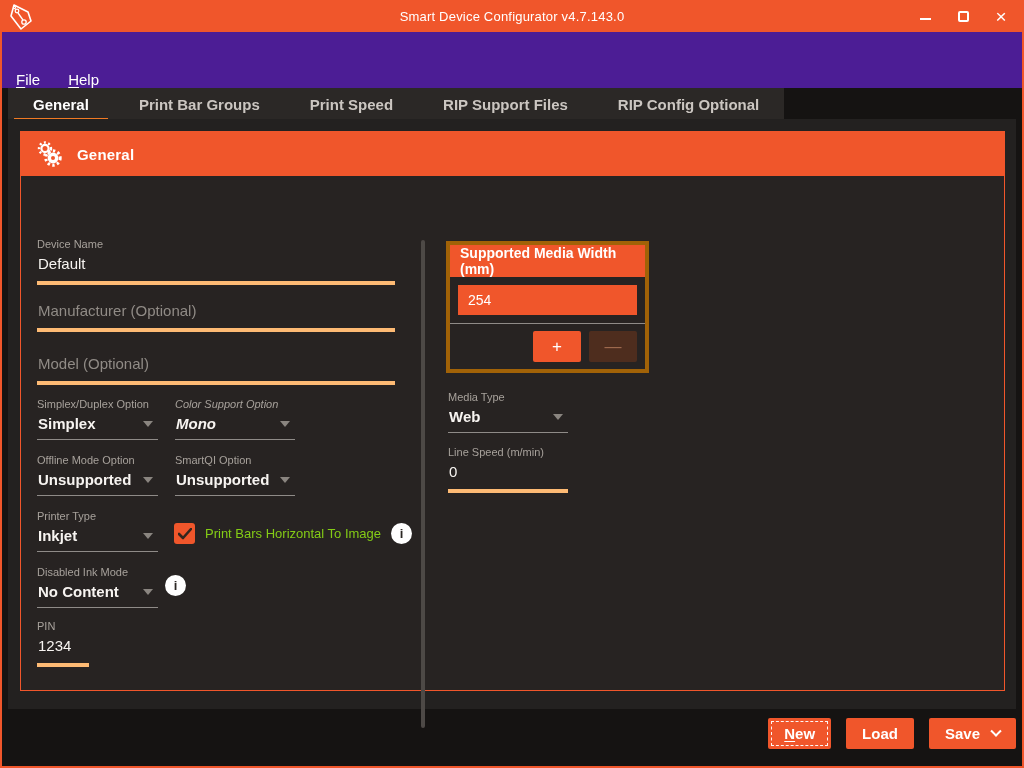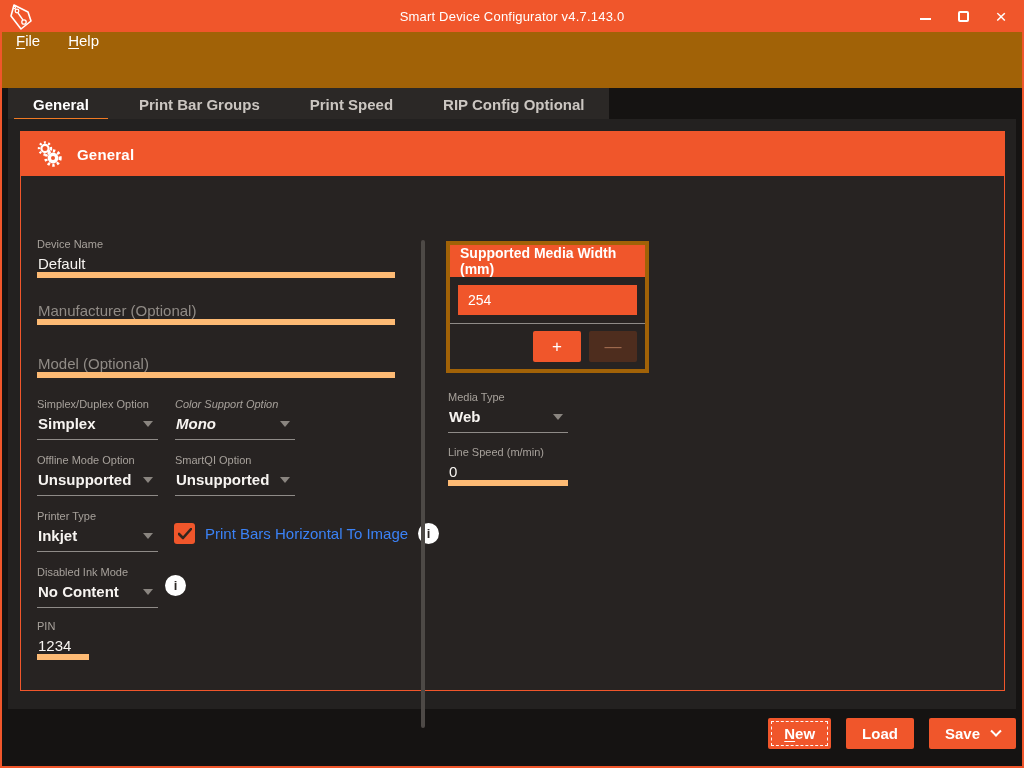--- a/index.html
+++ b/index.html
@@ -10,52 +10,52 @@
   .titlebar { position:absolute; top:0; left:-2px; width:1024px; height:32px; background:#F0562B; display:flex; align-items:center; }
   .logo { position:absolute; left:5px; top:2px; }
   .title { width:100%; text-align:center; color:#fff; font-size:13px; letter-spacing:.2px; }
   .win-controls { position:absolute; right:8px; top:0; height:32px; display:flex; align-items:center; gap:8px; }
   .wc { width:30px; height:28px; display:flex; align-items:center; justify-content:center; cursor:default; }
   .min-glyph { width:11px; height:2px; background:#fff; margin-top:6px; }
   .max-glyph { width:11px; height:11px; border:2px solid #fff; border-radius:2px; }
   .close-glyph { color:#fff; font-size:19px; line-height:19px; font-weight:400; }
 
   
-  .menubar { position:absolute; top:32px; left:0; width:100%; height:56px; display:flex; align-items:flex-start; padding-left:14px; gap:28px; background:#a16207; }
+  .menubar { position:absolute; top:32px; left:0; width:100%; height:56px; display:flex; align-items:flex-end; padding-left:14px; gap:28px; background:#4c1d95; }
   .menu-item { color:#fff; font-size:15px; cursor:default; }
   .accel { text-decoration:underline; text-underline-offset:2px; }
 
   
   .tabstrip { position:absolute; top:88px; left:6px; height:33px; display:inline-flex; background:#2B2826; }
   .tab { height:33px; line-height:33px; padding:0 25px; font-size:15px; font-weight:700; color:#CBC6C1; position:relative; cursor:default; white-space:nowrap; }
   .tab.active { color:#fff; }
   .tab.active::after { content:""; position:absolute; left:6px; right:6px; bottom:0; height:3px; background:#F07A24; }
 
   
   .content { position:absolute; top:119px; left:6px; width:1008px; height:590px; background:#232120; }
   .card { position:absolute; left:12px; top:12px; width:985px; height:560px; border:1px solid #F0562B; background:#272322; }
   .card-header { height:44px; background:#F0562B; display:flex; align-items:center; padding-left:14px; gap:12px; }
   .card-header .section-title { color:#fff; font-size:15px; font-weight:700; letter-spacing:.2px; }
   .card-body { position:relative; width:100%; height:514px;margin-top:48px; }
 
   
   .field { position:absolute; }
   .flabel { font-size:11px; color:#A7A19B; margin-bottom:3px; }
-  .finput { display:block; width:100%; background:transparent; border:none; border-bottom:6px solid #fdba74; color:#F7F4F1; font-size:15px; font-family:"Liberation Sans", sans-serif; padding:2px 0 0 1px; outline:none; }
+  .finput { display:block; width:100%; background:transparent; border:none; border-bottom:4px solid #fdba74; color:#F7F4F1; font-size:15px; font-family:"Liberation Sans", sans-serif; padding:2px 0 9px 1px; outline:none; }
   .finput::placeholder { color:#908B86; opacity:1; }
   .select { border-bottom:1px solid #8F8B88; padding-bottom:7px; }
   .select .fvalue { font-size:15px; font-weight:700; color:#F7F4F1; padding:2px 0 0 1px; }
   .dd-arrow { position:absolute; right:5px; bottom:12px; width:0; height:0; border-left:5px solid transparent; border-right:5px solid transparent; border-top:6px solid #8A8580; }
 
   .divider { position:absolute; left:400px; top:16px; width:4px; height:488px; background:#4D4946; border-radius:2px; }
 
   
   .check-row { position:absolute; left:153px; top:299px; display:flex; align-items:center; gap:10px; }
   .checkbox { width:21px; height:21px; background:#F0562B; border-radius:3px; display:flex; align-items:center; justify-content:center; }
-  .check-label { color:#3b82f6; font-size:15px; }
+  .check-label { color:#84cc16; font-size:13px; }
   .info-icon { width:21px; height:21px; border-radius:50%; background:#fff; color:#2B2724; font-size:13px; font-weight:700; display:flex; align-items:center; justify-content:center; }
   .info-abs { position:absolute; left:144px; top:351px; }
 
   
   .smw { position:absolute; left:425px; top:17px; width:203px; height:132px; border:4px solid #a16207; background:#272322; display:flex; flex-direction:column; }
   .smw-header { height:32px; background:#F0562B; color:#fff; font-size:14px; font-weight:700; display:flex; align-items:center; padding-left:10px; }
   .smw-list { padding:8px; }
   .smw-item { height:30px; background:#F0562B; color:#fff; font-size:14px; display:flex; align-items:center; padding-left:10px; }
   .smw-actions { border-top:1px solid #8F8B88; margin:0 0 0 0; flex:1; display:flex; align-items:center; justify-content:flex-end; gap:8px; padding:0 8px; }
   .smw-btn { width:48px; height:31px; border:none; border-radius:2px; background:#F0562B; color:#fff; font-size:17px; font-family:"Liberation Sans", sans-serif; cursor:default; }
@@ -96,20 +96,21 @@
 
   <div class="menubar">
     <div class="menu-item"><span class="accel">F</span><span>ile</span></div>
     <div class="menu-item"><span class="accel">H</span><span>elp</span></div>
   </div>
 
   <div class="tabstrip">
     <div class="tab active">General</div>
     <div class="tab">Print Bar Groups</div>
     <div class="tab">Print Speed</div>
+    <div class="tab">RIP Support Files</div>
     <div class="tab">RIP Config Optional</div>
   </div>
 
   <div class="content">
     <div class="card">
       <div class="card-header">
         <svg width="30" height="28" viewBox="0 0 30 28">
           <circle cx="10" cy="8.5" r="6" fill="none" stroke="#fff" stroke-width="2.4" stroke-dasharray="2 2.4"></circle>
           <circle cx="10" cy="8.5" r="3.6" fill="none" stroke="#fff" stroke-width="2.2"></circle>
           <circle cx="18" cy="18" r="7.2" fill="none" stroke="#fff" stroke-width="3" stroke-dasharray="2.4 2.4"></circle>

